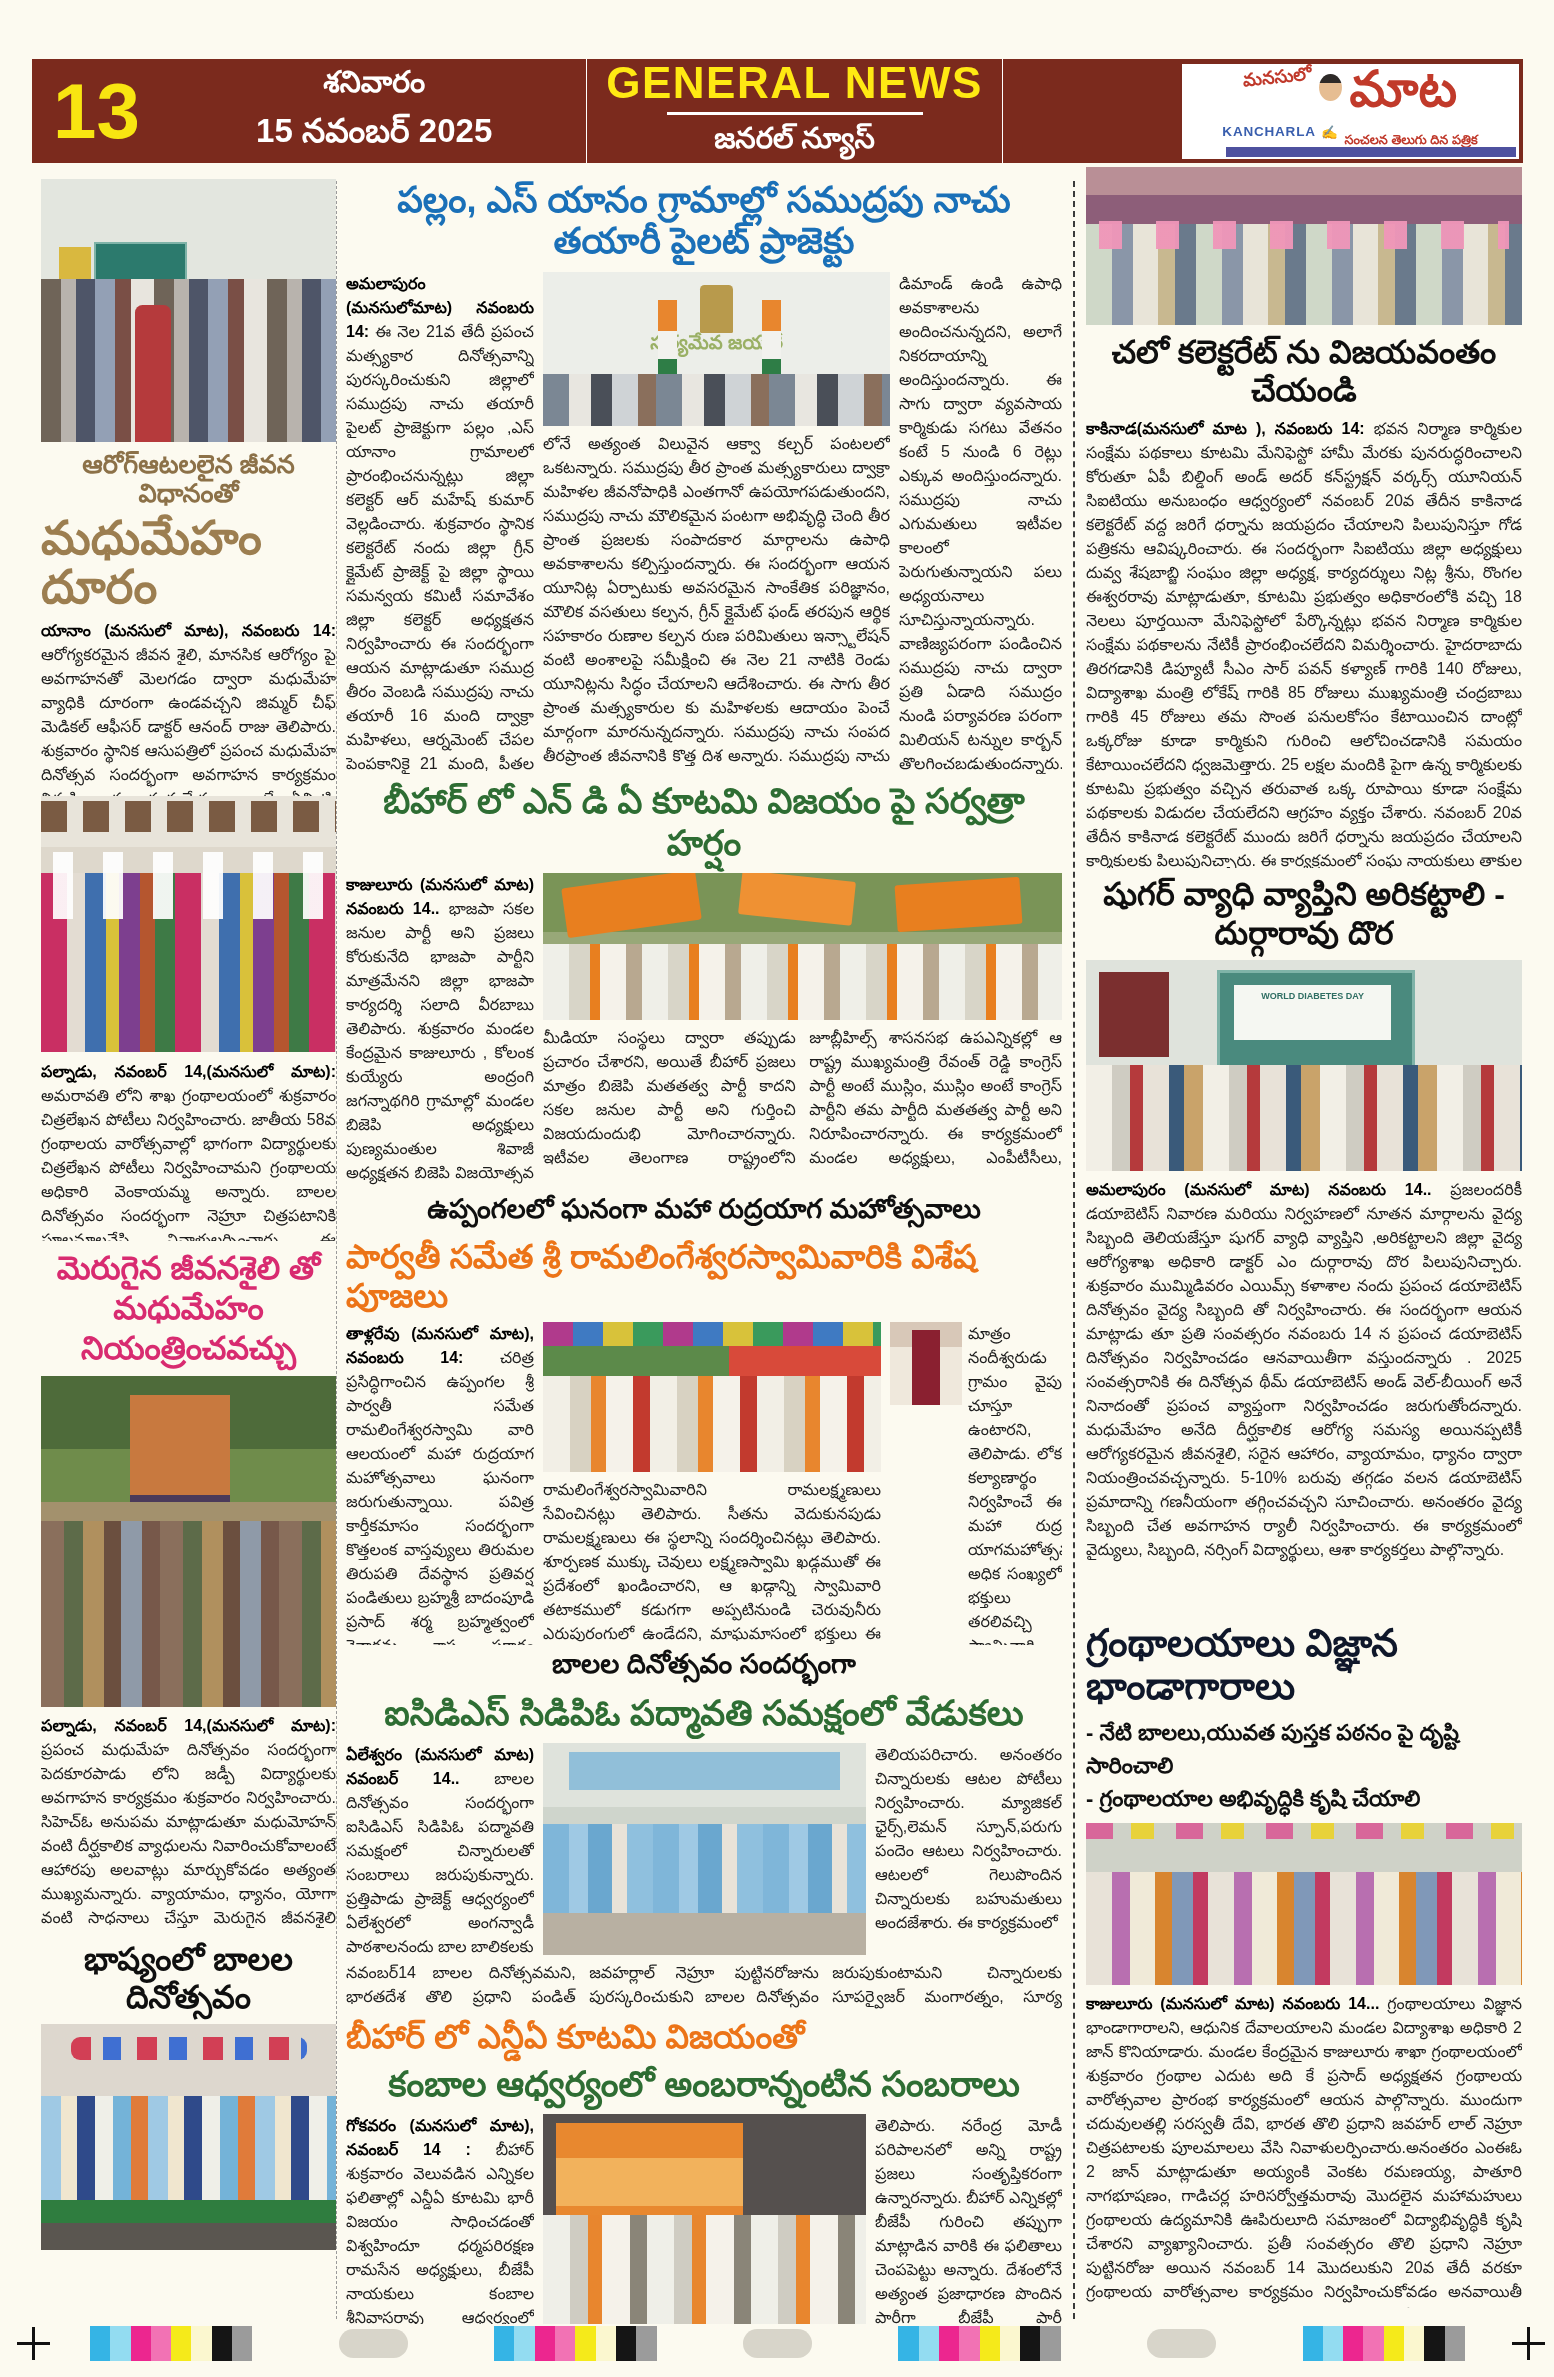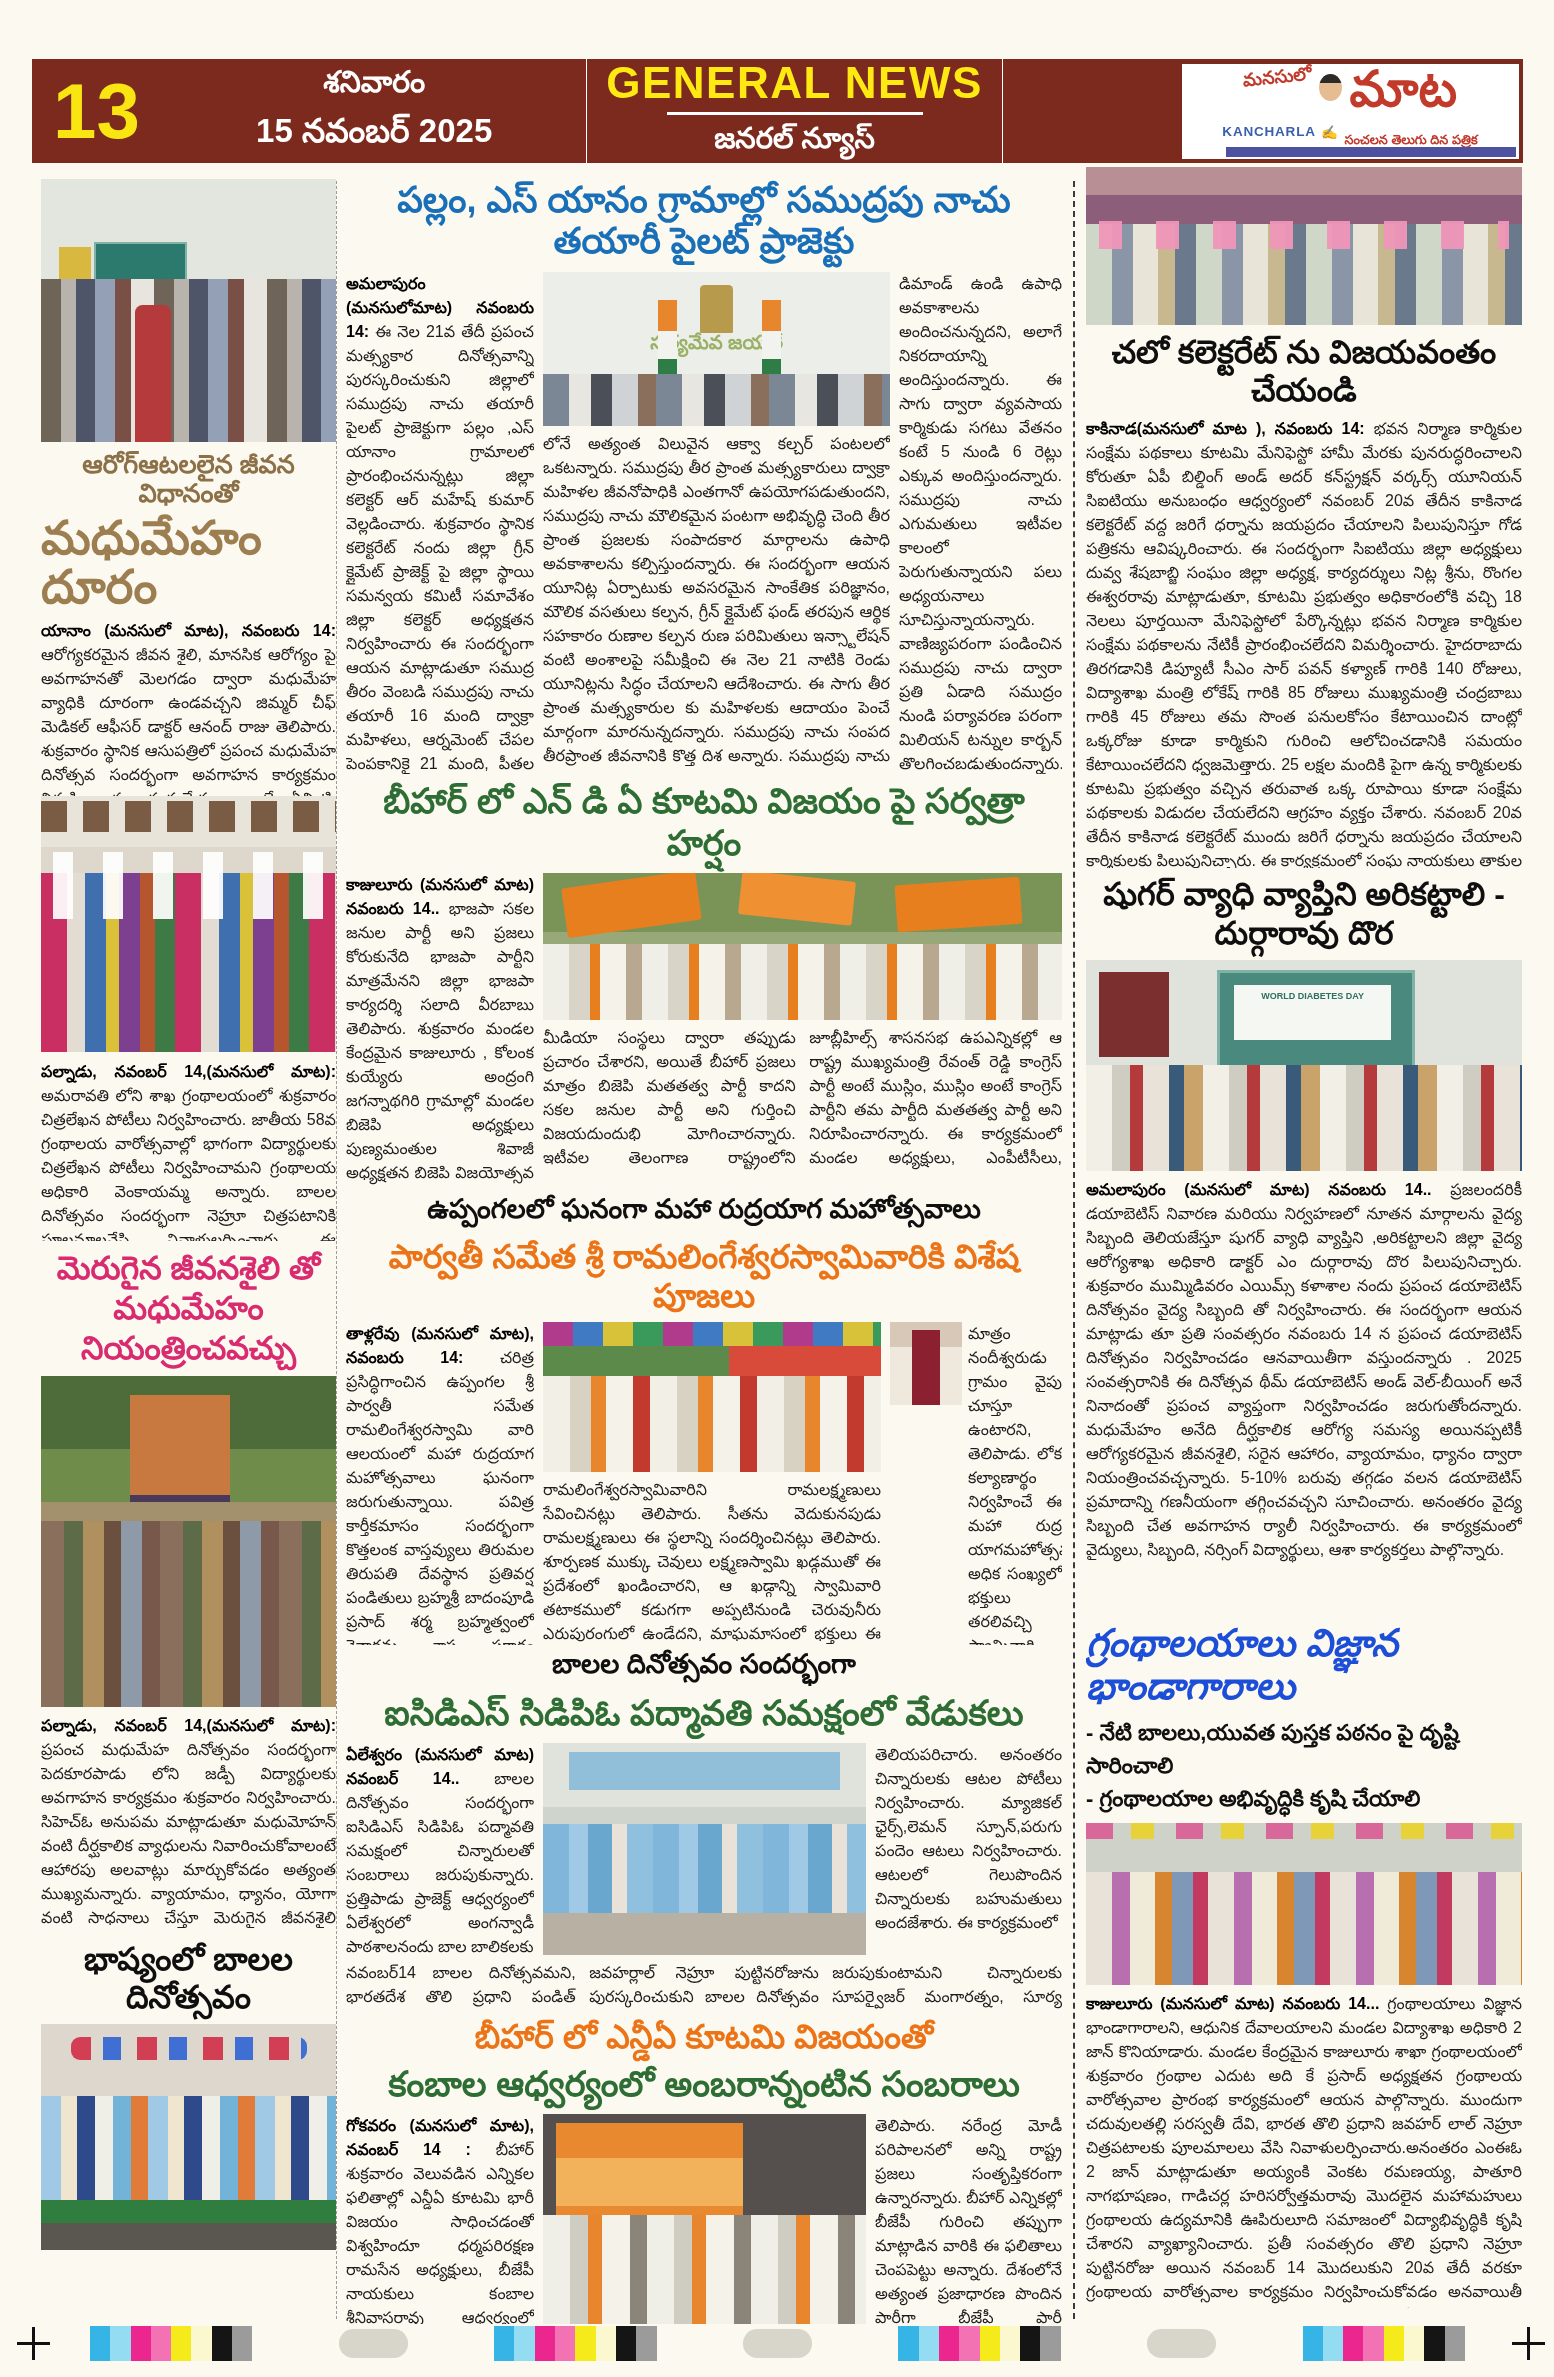--- a/index.html
+++ b/index.html
@@ -37,23 +37,23 @@
   .vsep.r{left:1073px;}
   
   .b{font-size:16px;line-height:1.5;text-align:justify;overflow:hidden;}
   .dl{font-weight:bold;color:#000;}
   .kick-brown{font-size:25.6px;font-weight:bold;color:#8c7148;text-align:center;line-height:1.15;}
   .title-brown{font-size:47px;font-weight:bold;color:#9c7e50;text-align:left;line-height:1.05;margin:4.5px 0 7.5px;}
   .h-black{font-size:32px;font-weight:bold;color:#0f0f0f;text-align:center;line-height:1.2;margin:7.5px 0;}
   .h-pink{font-size:32px;font-weight:bold;color:#d82b70;text-align:center;line-height:1.25;margin:7.5px 0;}
   .h-blue{font-size:36px;font-weight:bold;color:#1a70b8;text-align:center;line-height:1.15;margin:0 0 10.5px;}
   .h-green{font-size:35px;font-weight:bold;color:#2e6d33;text-align:center;line-height:1.2;margin:6px 0 9px;}
-  .h-orange{font-size:33px;font-weight:bold;color:#ec7418;text-align:center;line-height:1.2;margin:6px 0;}
+  .h-orange{font-size:33px;font-weight:bold;color:#ec7418;line-height:1.2;margin:6px 0;}
   .kick-black{font-size:27px;font-weight:bold;color:#101010;text-align:center;margin:4.5px 0;}
-  .h-magenta{font-size:38px;font-weight:bold;color:#1d4ed8;line-height:1.15;margin:3px 0 7.5px;font-style:italic;}
+  .h-magenta{font-size:38px;font-weight:bold;color:#0f172a;line-height:1.15;margin:3px 0 7.5px;}
   .bullet{font-size:22px;font-weight:bold;color:#111;line-height:1.5;}
   .row{display:flex;gap:9px;}
   .cols2{column-count:2;column-gap:13.5px;}
   .cols3{column-count:3;column-gap:13.5px;}
   
   .photo{position:relative;overflow:hidden;background:#cfccc2;width:100%;}
   .crowd{position:absolute;left:0;right:0;bottom:0;}
   .acc{position:absolute;}
   .ph-hospital{background:linear-gradient(180deg,#e3e6df 0 40%,#cdd3c8 40% 62%,#a9a294 62%);}
   .ph-hospital .crowd{height:62%;background:repeating-linear-gradient(90deg,#6f6458 0 19.6px,#b8b3ad 19.6px 35px,#4e5568 35px 54px,#93a0b5 54px 74px,#7a4f46 74px 90px,#e8e5de 90px 113px);}

